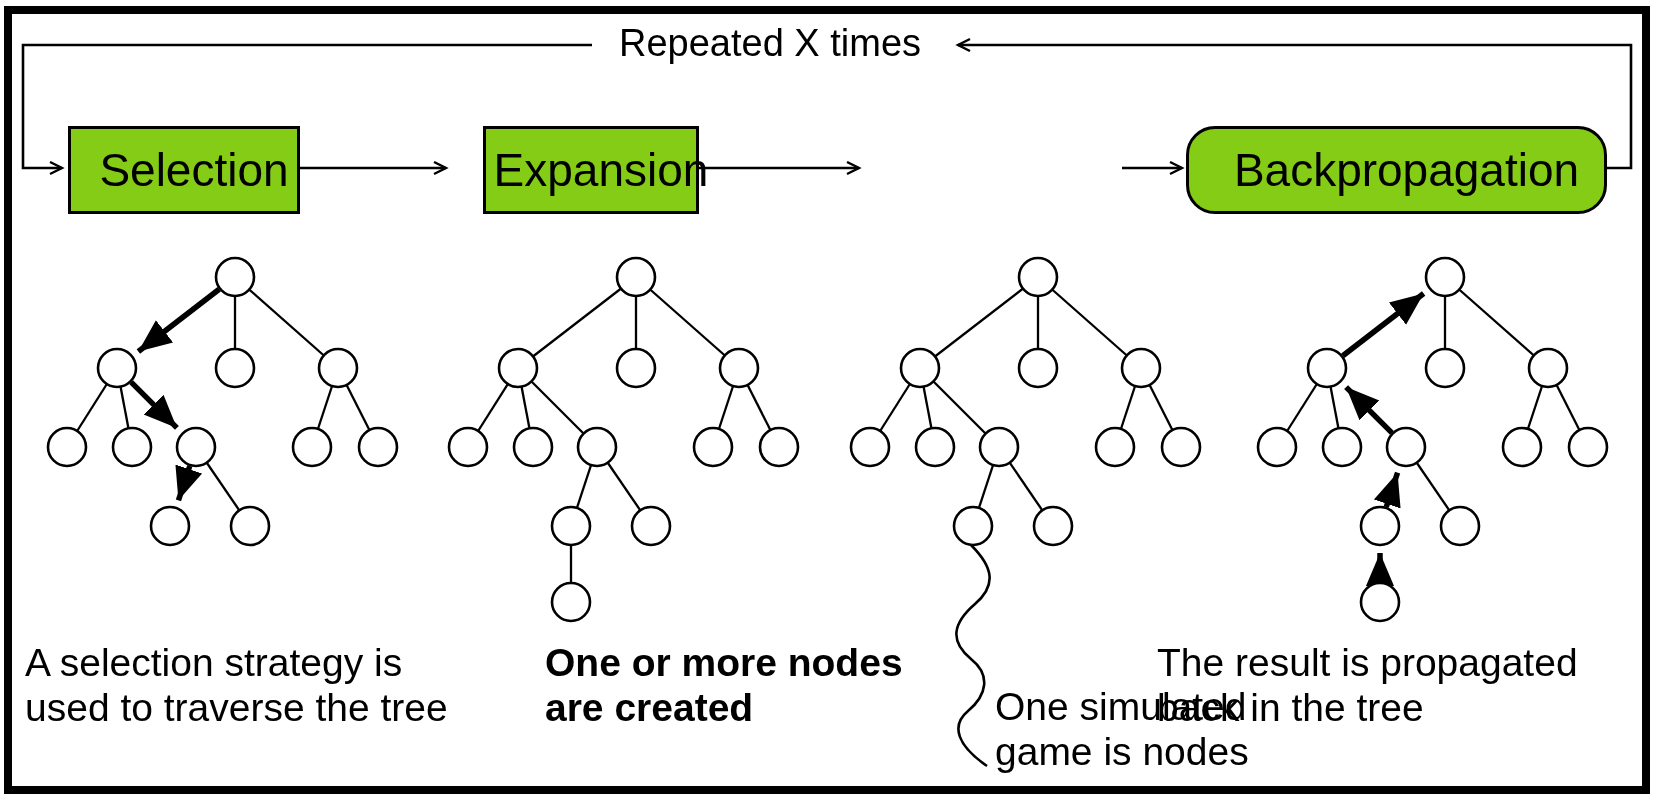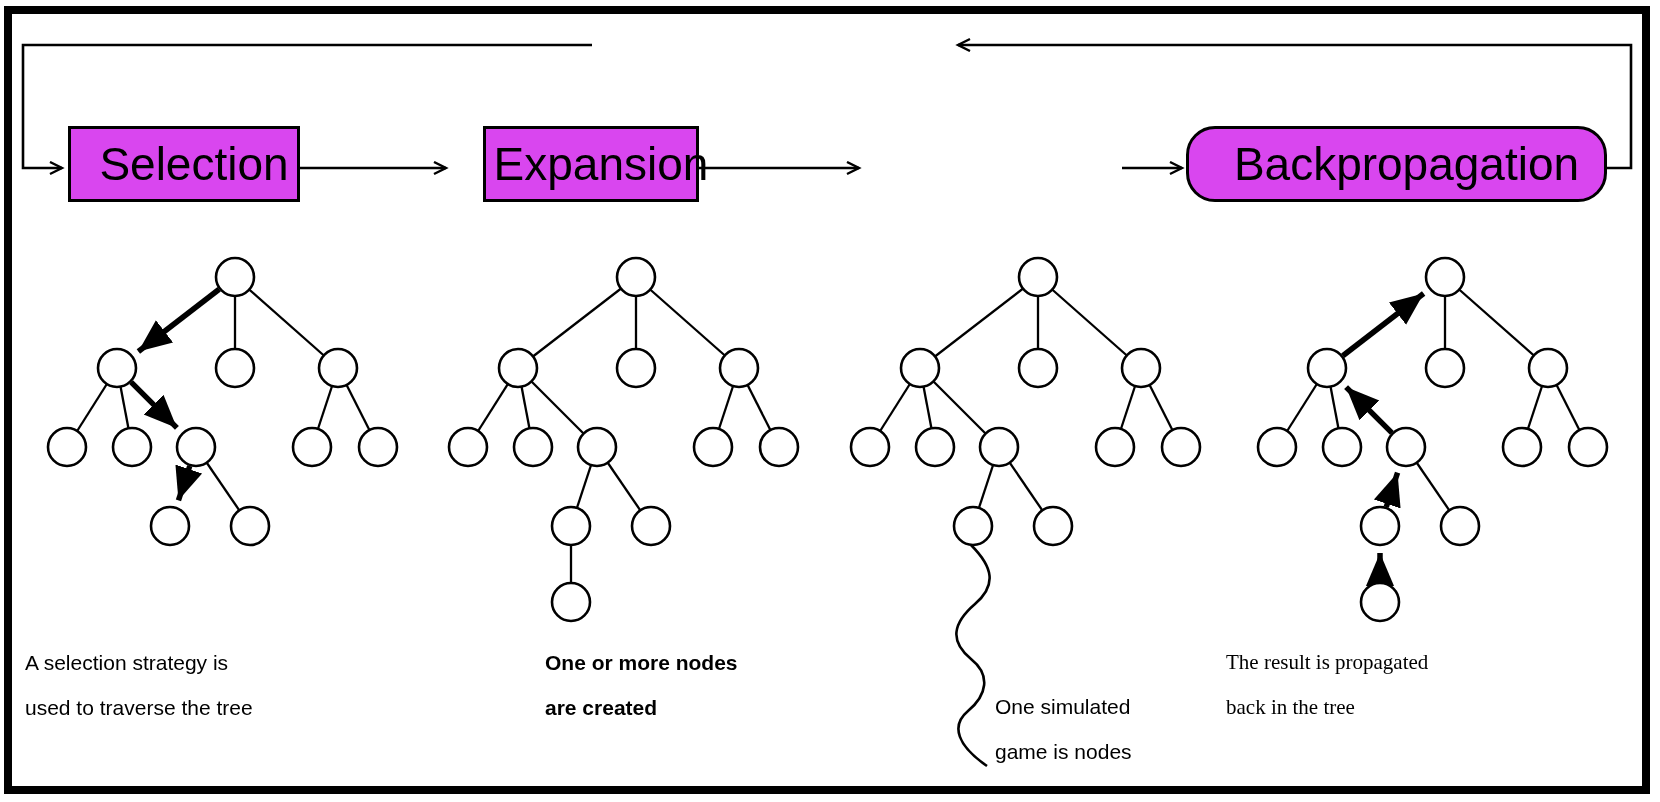--- a/index.html
+++ b/index.html
@@ -3,32 +3,32 @@
 <meta charset="utf-8">
 <style>
   html,body{margin:0;padding:0;background:#fff;}
   .canvas{position:relative;width:1660px;height:802px;background:#ffffff;
           font-family:"Liberation Sans", sans-serif;color:#000;overflow:hidden;}
   .frame{position:absolute;left:4px;top:6px;width:1646px;height:788px;
          border:8px solid #000;box-sizing:border-box;}
   svg.layer{position:absolute;left:0;top:0;width:1660px;height:802px;}
   .title{position:absolute;left:560px;top:22px;width:420px;text-align:center;
          font-size:38px;white-space:nowrap;}
-  .pbox{position:absolute;top:126px;height:76px;border:3px solid #000;box-sizing:border-box;
-        display:flex;align-items:center;justify-content:center;background:#d946ef;
+  .pbox{position:absolute;top:126px;height:88px;border:3px solid #000;box-sizing:border-box;
+        display:flex;align-items:center;justify-content:center;background:#84cc16;
         font-size:46px;white-space:nowrap;padding-left:20px;}
   .b1{left:68px;width:232px;}
   .b2{left:452px;width:216px;margin-left:31px;}
   .b3{left:865px;width:257px;}
   .b4{left:1186px;width:421px;border-radius:29px;}
-  .cap{position:absolute;top:640px;font-size:21px;line-height:45px;white-space:nowrap;}
+  .cap{position:absolute;top:640px;font-size:39px;line-height:45px;white-space:nowrap;}
   .c1{left:25px;}
   .c2{left:545px;font-weight:bold;}
   .c3{left:995px;margin-top:44px;}
-  .c4{left:1226px;font-family:Liberation Serif, serif;}
+  .c4{left:1157px;}
 </style>
 </head>
 <body>
 
 <div class="canvas">
 
   <div class="frame"></div>
 
   <svg class="layer" viewBox="0 0 1660 802" xmlns="http://www.w3.org/2000/svg">
     <defs>
@@ -142,20 +142,21 @@
           <circle cx="1406" cy="447" r="19" fill="#ffffff" stroke="#000000" stroke-width="2.6"></circle>
           <circle cx="1522" cy="447" r="19" fill="#ffffff" stroke="#000000" stroke-width="2.6"></circle>
           <circle cx="1588" cy="447" r="19" fill="#ffffff" stroke="#000000" stroke-width="2.6"></circle>
           <circle cx="1380" cy="526" r="19" fill="#ffffff" stroke="#000000" stroke-width="2.6"></circle>
           <circle cx="1460" cy="526" r="19" fill="#ffffff" stroke="#000000" stroke-width="2.6"></circle>
           <circle cx="1380" cy="602" r="19" fill="#ffffff" stroke="#000000" stroke-width="2.6"></circle>
         </g>
       </g>
   </svg>
 
+  <div class="title">Repeated X times</div>
 
   <div class="pbox b1">
     <span>Selection</span>
   </div>
   <div class="pbox b2">
     <span>Expansion</span>
   </div>
   <div class="pbox b4">
     <span>Backpropagation</span>
   </div>

